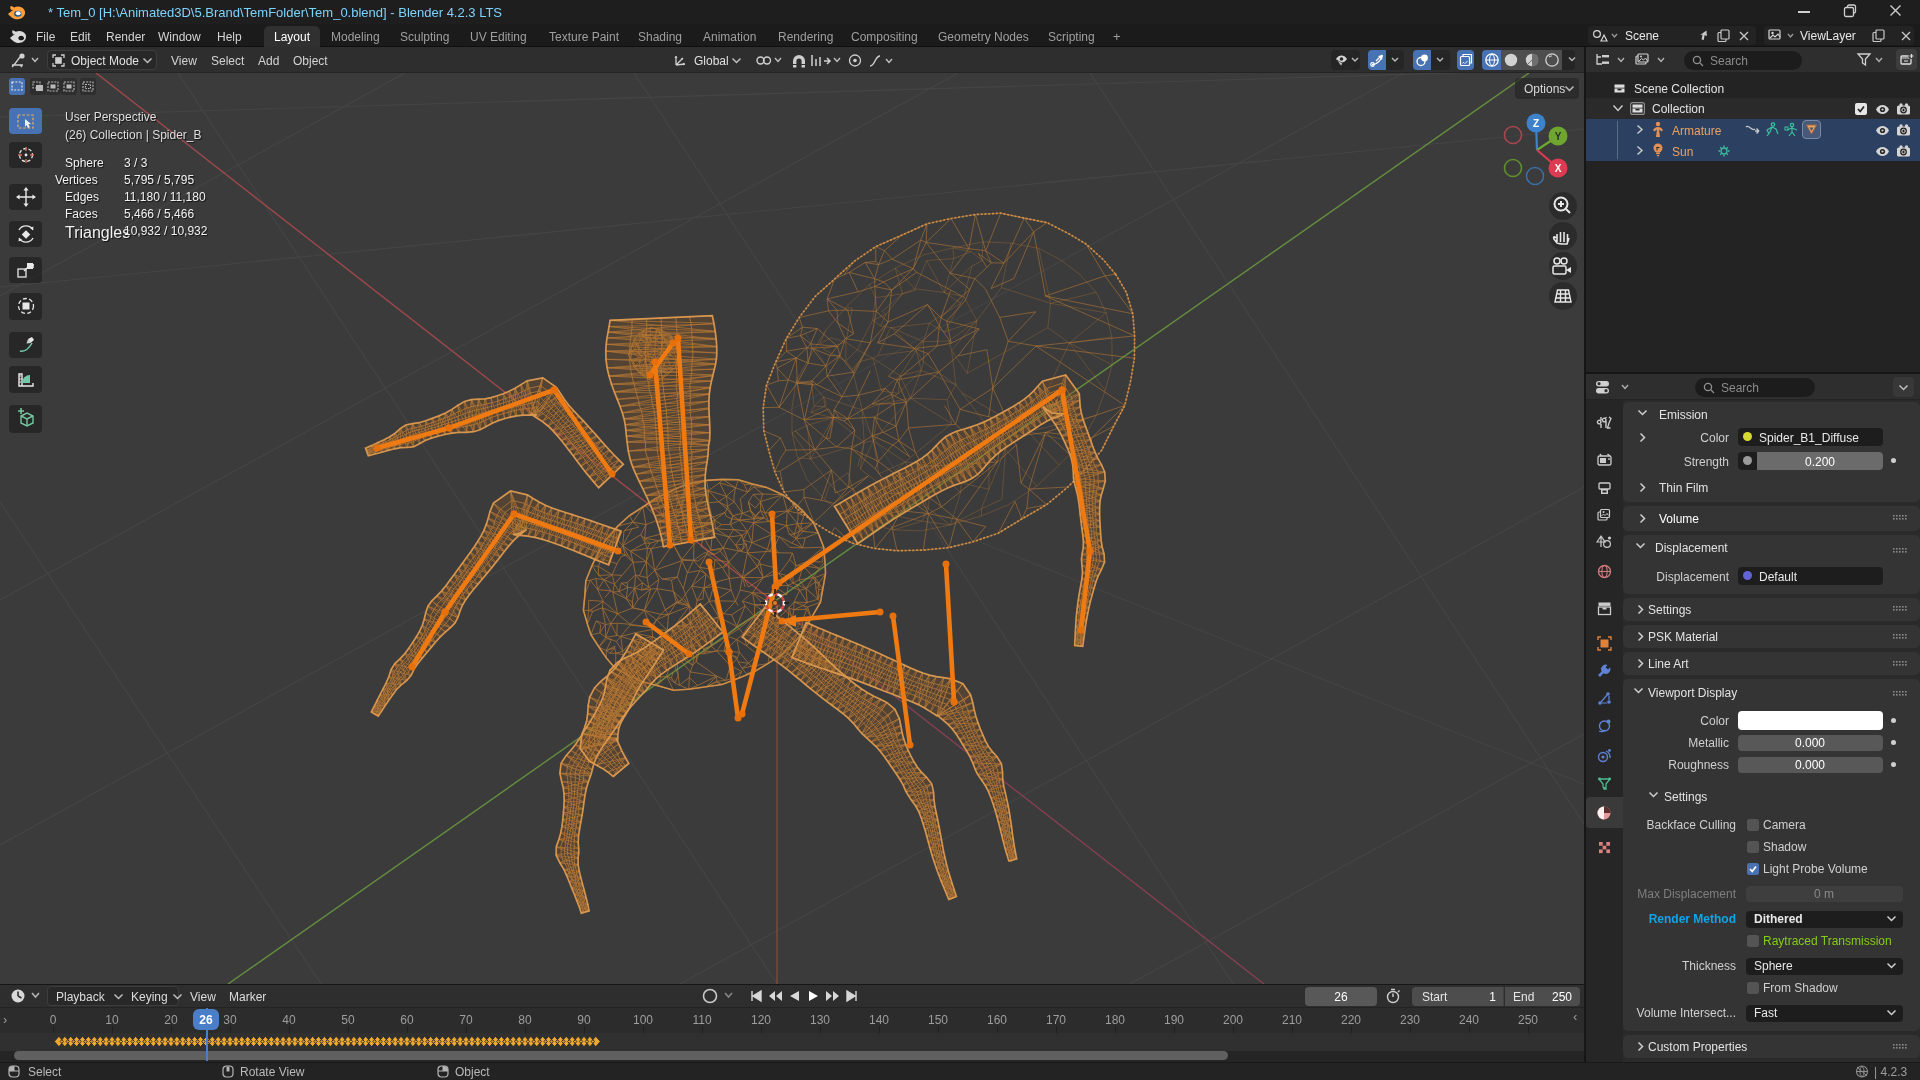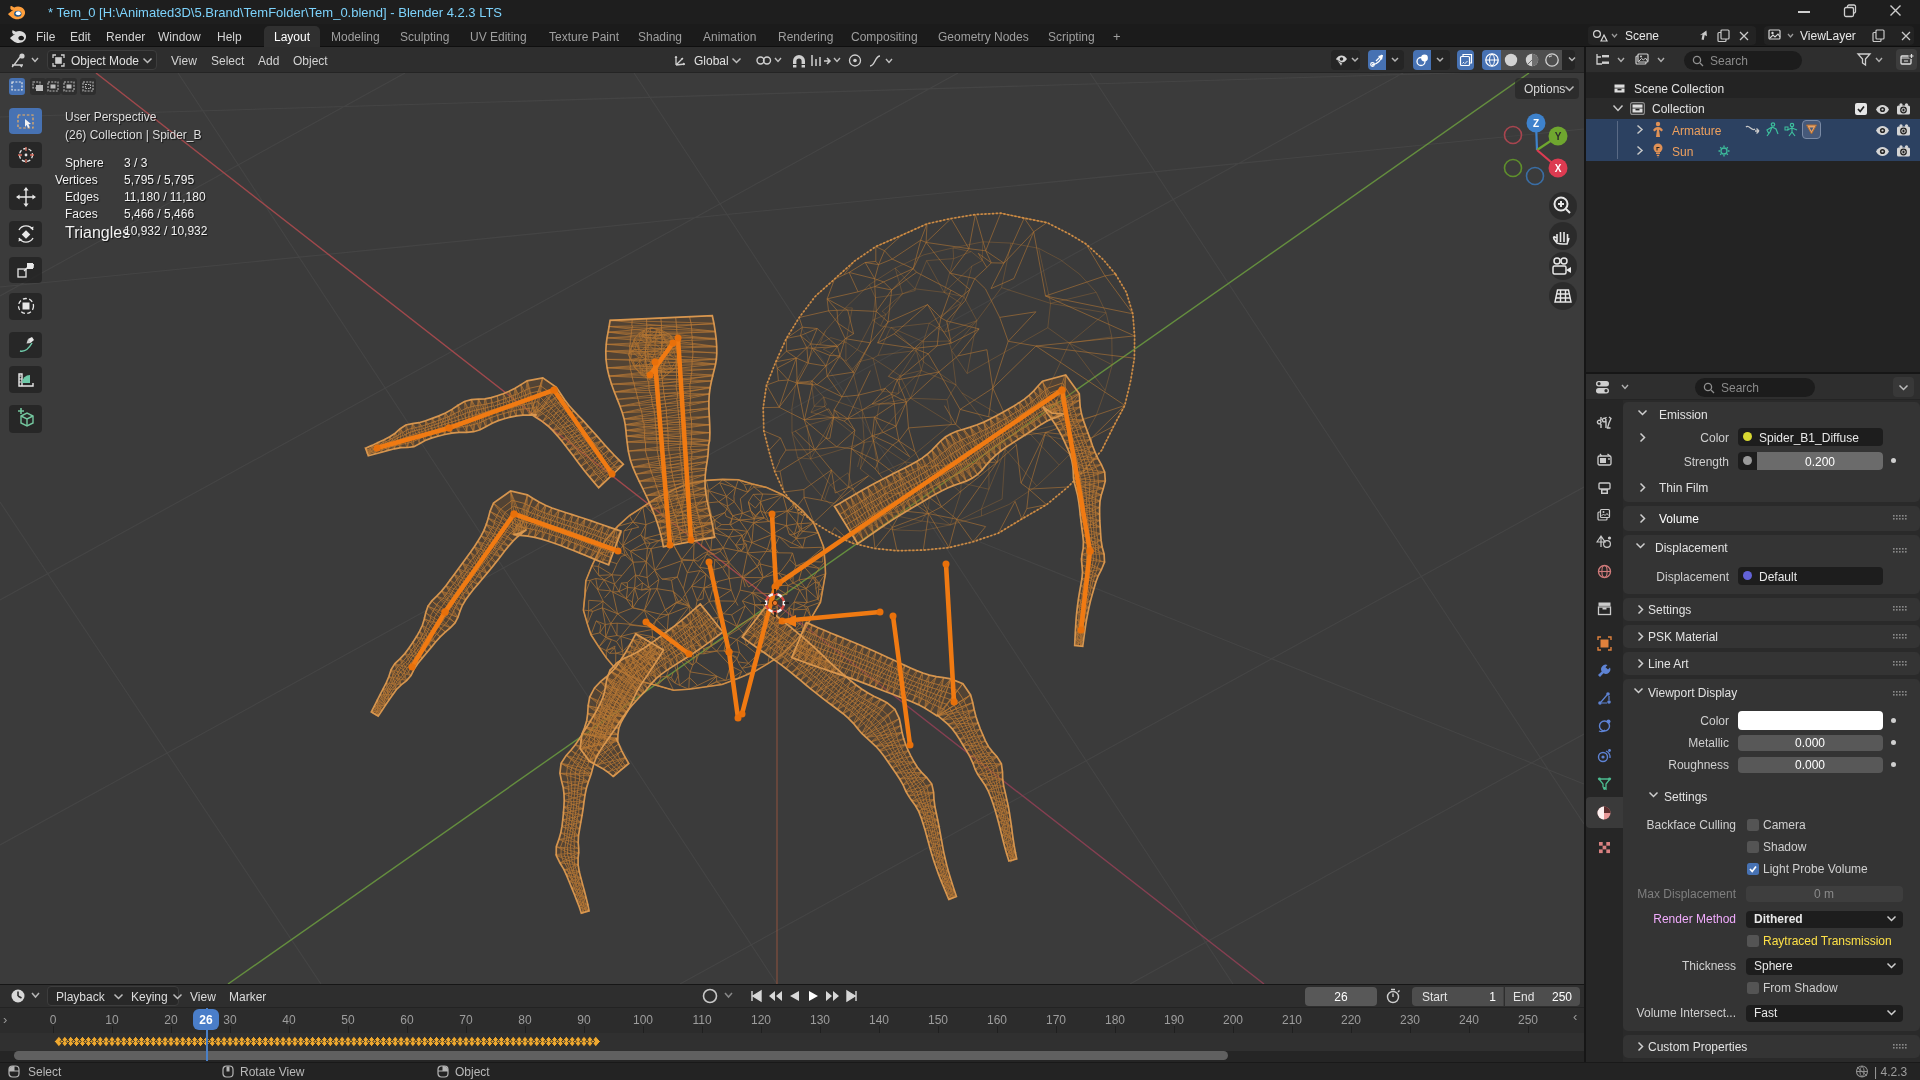--- a/index.html
+++ b/index.html
@@ -895,28 +895,28 @@
     <div class="abs" style="z-index:5;left:1747px;top:841px;width:12px;height:12px;background:#545454;border-radius:2.5px"></div>
     <div class="tx" style="z-index:5;left:1763px;top:840px;font-size:12px;color:#cfcfcf;font-weight:normal;letter-spacing:0">Shadow</div>
     <div class="abs" style="z-index:5;left:1747px;top:863px;width:12px;height:12px;background:#4772b3;border-radius:2.5px"></div>
     <svg class="abs" style="z-index:6;left:1748px;top:864px" width="10" height="10" viewBox="0 0 10 10">
       <path d="M2 5l2.2 2.5L8 2.5" stroke="#fff" stroke-width="1.7" fill="none"></path>
     </svg>
     <div class="tx" style="z-index:5;left:1763px;top:862px;font-size:12px;color:#cfcfcf;font-weight:normal;letter-spacing:0">Light Probe Volume</div>
     <div class="tx" style="z-index:5;right:184px;top:887px;font-size:12px;color:#7f7f7f;font-weight:normal">Max Displacement</div>
     <div class="abs" style="z-index:5;left:1746px;top:886px;width:157px;height:16px;background:#3e3e3e;border-radius:4px"></div>
     <div class="tx" style="z-index:8;left:1824px;top:887px;font-size:12px;color:#8a8a8a;font-weight:normal;transform:translateX(-50%)">0 m</div>
-    <div class="tx" style="z-index:5;right:184px;top:912px;font-size:12px;color:#f0abfc;font-weight:normal">Render Method</div>
+    <div class="tx" style="z-index:5;right:184px;top:912px;font-size:12px;color:#0ea5e9;font-weight:bold">Render Method</div>
     <div class="abs" style="z-index:5;left:1746px;top:911px;width:157px;height:17px;background:#1d1d1d;border-radius:4px"></div>
     <div class="tx" style="z-index:7;left:1754px;top:912px;font-size:12px;color:#e8e8e8;font-weight:bold;letter-spacing:0">Dithered</div>
     <svg class="abs" style="z-index:5;left:1886px;top:915px" width="11" height="8" viewBox="0 0 11 8">
       <path d="M1.5 1.5l4 4 4-4" stroke="#cfcfcf" stroke-width="1.5" fill="none"></path>
     </svg>
     <div class="abs" style="z-index:5;left:1747px;top:935px;width:12px;height:12px;background:#545454;border-radius:2.5px"></div>
-    <div class="tx" style="z-index:5;left:1763px;top:934px;font-size:12px;color:#fde047;font-weight:normal;letter-spacing:0">Raytraced Transmission</div>
+    <div class="tx" style="z-index:5;left:1763px;top:934px;font-size:12px;color:#84cc16;font-weight:normal;letter-spacing:0">Raytraced Transmission</div>
     <div class="tx" style="z-index:5;right:184px;top:959px;font-size:12px;color:#cfcfcf;font-weight:normal">Thickness</div>
     <div class="abs" style="z-index:5;left:1746px;top:958px;width:157px;height:17px;background:#1d1d1d;border-radius:4px"></div>
     <div class="tx" style="z-index:7;left:1754px;top:959px;font-size:12px;color:#e8e8e8;font-weight:normal;letter-spacing:0">Sphere</div>
     <svg class="abs" style="z-index:5;left:1886px;top:962px" width="11" height="8" viewBox="0 0 11 8">
       <path d="M1.5 1.5l4 4 4-4" stroke="#cfcfcf" stroke-width="1.5" fill="none"></path>
     </svg>
     <div class="abs" style="z-index:5;left:1747px;top:982px;width:12px;height:12px;background:#545454;border-radius:2.5px"></div>
     <div class="tx" style="z-index:5;left:1763px;top:981px;font-size:12px;color:#cfcfcf;font-weight:normal;letter-spacing:0">From Shadow</div>
     <div class="tx" style="z-index:5;right:184px;top:1006px;font-size:12px;color:#cfcfcf;font-weight:normal">Volume Intersect...</div>
     <div class="abs" style="z-index:5;left:1746px;top:1005px;width:157px;height:17px;background:#1d1d1d;border-radius:4px"></div>

